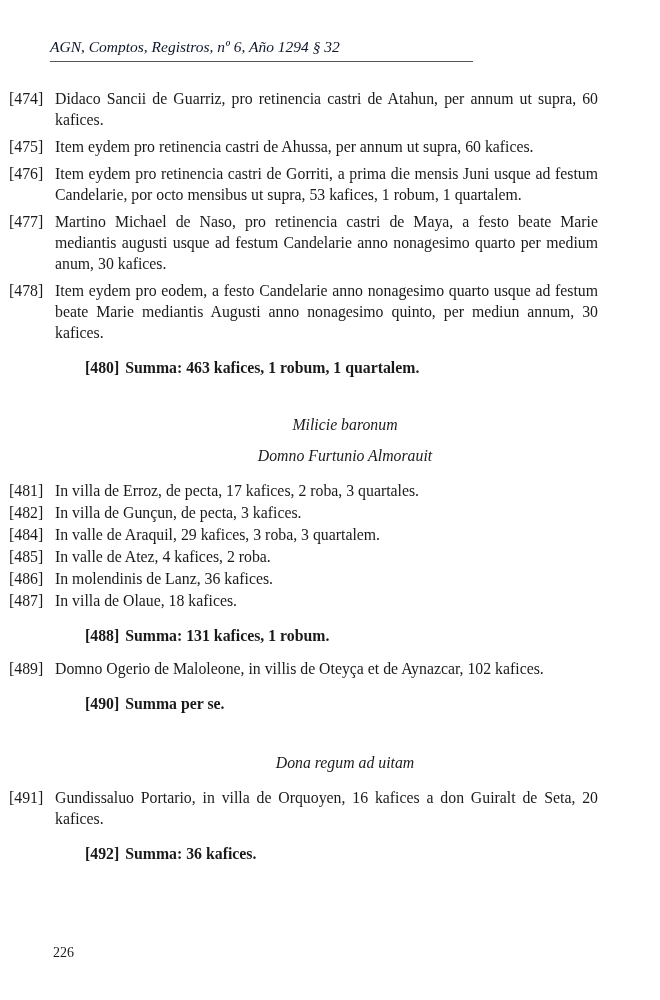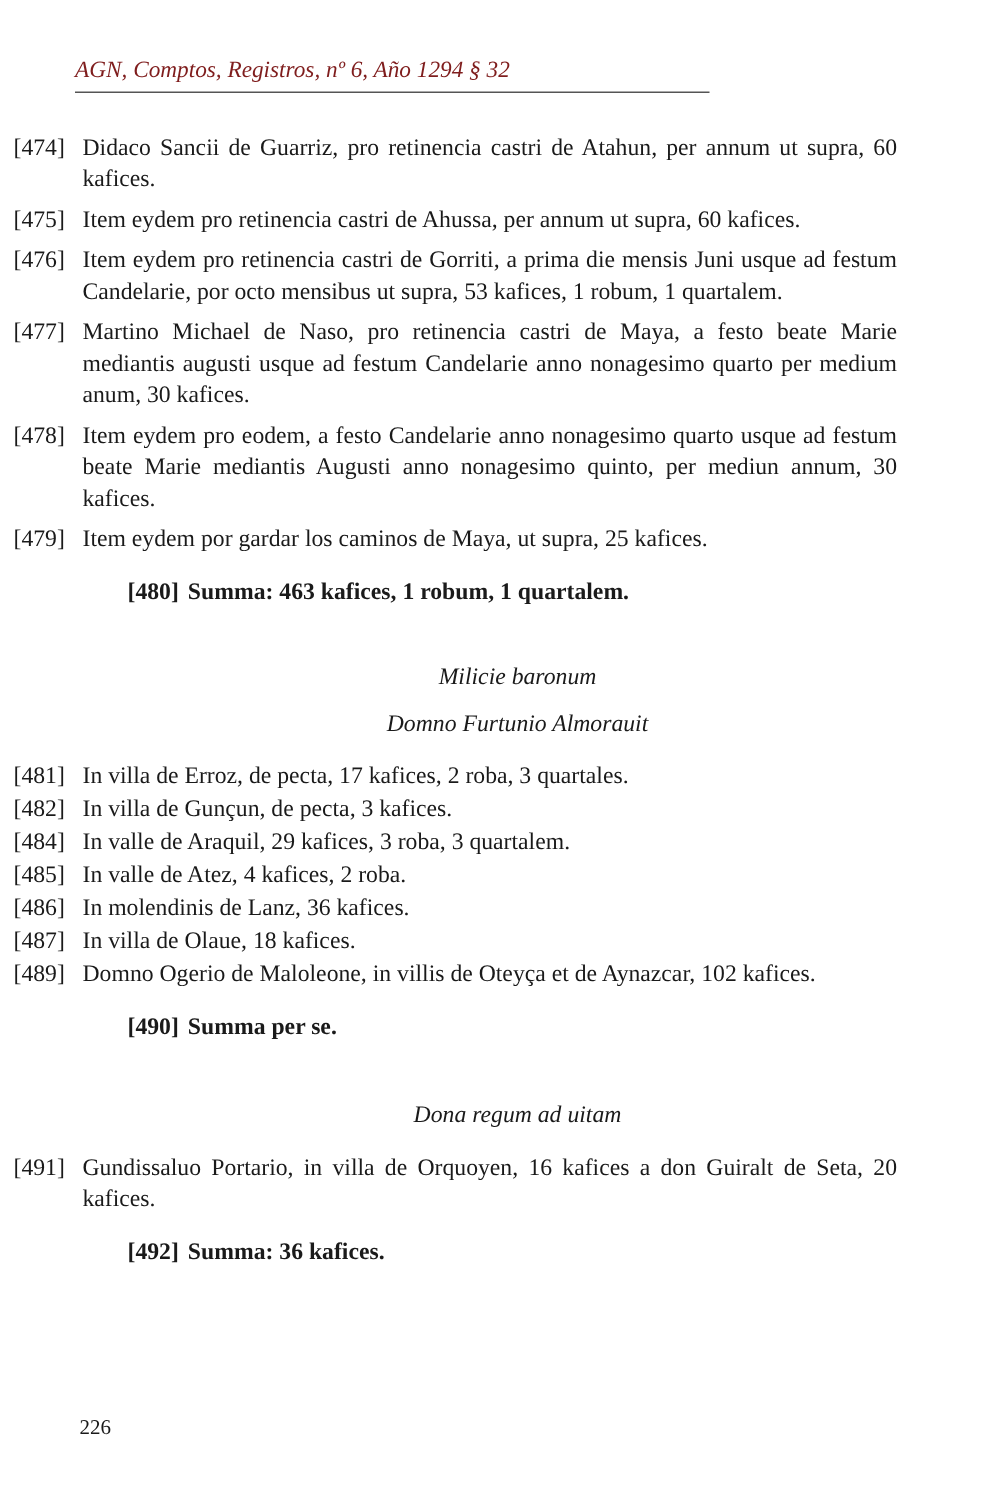--- a/index.html
+++ b/index.html
@@ -3,21 +3,21 @@
   <meta charset="utf-8">
   <style>
     html, body { margin: 0; padding: 0; background: #ffffff; }
     body {
       width: 660px; height: 1000px; position: relative; overflow: hidden;
       font-family: "Liberation Serif", "DejaVu Serif", serif;
       color: #1a1a1a;
     }
     .header {
       position: absolute; left: 50px; top: 38px; width: 423px;
-      font-style: italic; font-size: 15.5px; color: #7f1d1d;
+      font-style: italic; font-size: 15.5px; color: #0f172a;
     }
     .header-rule {
       position: absolute; left: 50px; top: 61px; width: 423px; height: 1px;
       background: #555;
     }
     .content {
       position: absolute; left: 0; top: 88px; width: 560px;
       font-size: 15.8px; line-height: 21px;
     }
     .entry {
@@ -67,24 +67,20 @@
         <span class="text">Item eydem pro retinencia castri de Gorriti, a prima die mensis Juni usque ad festum Candelarie, por octo mensibus ut supra, 53 kafices, 1 robum, 1 quartalem.</span>
       </div>
     <div class="entry">
         <span class="num">[477]</span>
         <span class="text">Martino Michael de Naso, pro retinencia castri de Maya, a festo beate Marie mediantis augusti usque ad festum Candelarie anno nonagesimo quarto per medium anum, 30 kafices.</span>
       </div>
     <div class="entry">
         <span class="num">[478]</span>
         <span class="text">Item eydem pro eodem, a festo Candelarie anno nonagesimo quarto usque ad festum beate Marie mediantis Augusti anno nonagesimo quinto, per mediun annum, 30 kafices.</span>
       </div>
-    <div class="entry">
-        <span class="num">[479]</span>
-        <span class="text">Item eydem por gardar los caminos de Maya, ut supra, 25 kafices.</span>
-      </div>
   </div>
 
   <div class="summa"><span class="num">[480]</span><span>Summa: 463 kafices, 1 robum, 1 quartalem.</span></div>
 
   <div class="heading h1">Milicie baronum</div>
   <div class="heading h2">Domno Furtunio Almorauit</div>
 
   <div>
     <div class="entry compact">
         <span class="num">[481]</span>
@@ -105,20 +101,21 @@
     <div class="entry compact">
         <span class="num">[486]</span>
         <span class="text">In molendinis de Lanz, 36 kafices.</span>
       </div>
     <div class="entry compact">
         <span class="num">[487]</span>
         <span class="text">In villa de Olaue, 18 kafices.</span>
       </div>
   </div>
 
+  <div class="summa" style="margin-bottom:12px;"><span class="num">[488]</span><span>Summa: 131 kafices, 1 robum.</span></div>
 
   <div>
     <div class="entry">
         <span class="num">[489]</span>
         <span class="text">Domno Ogerio de Maloleone, in villis de Oteyça et de Aynazcar, 102 kafices.</span>
       </div>
   </div>
 
   <div class="summa" style="margin-bottom:38px;"><span class="num">[490]</span><span>Summa per se.</span></div>
 

